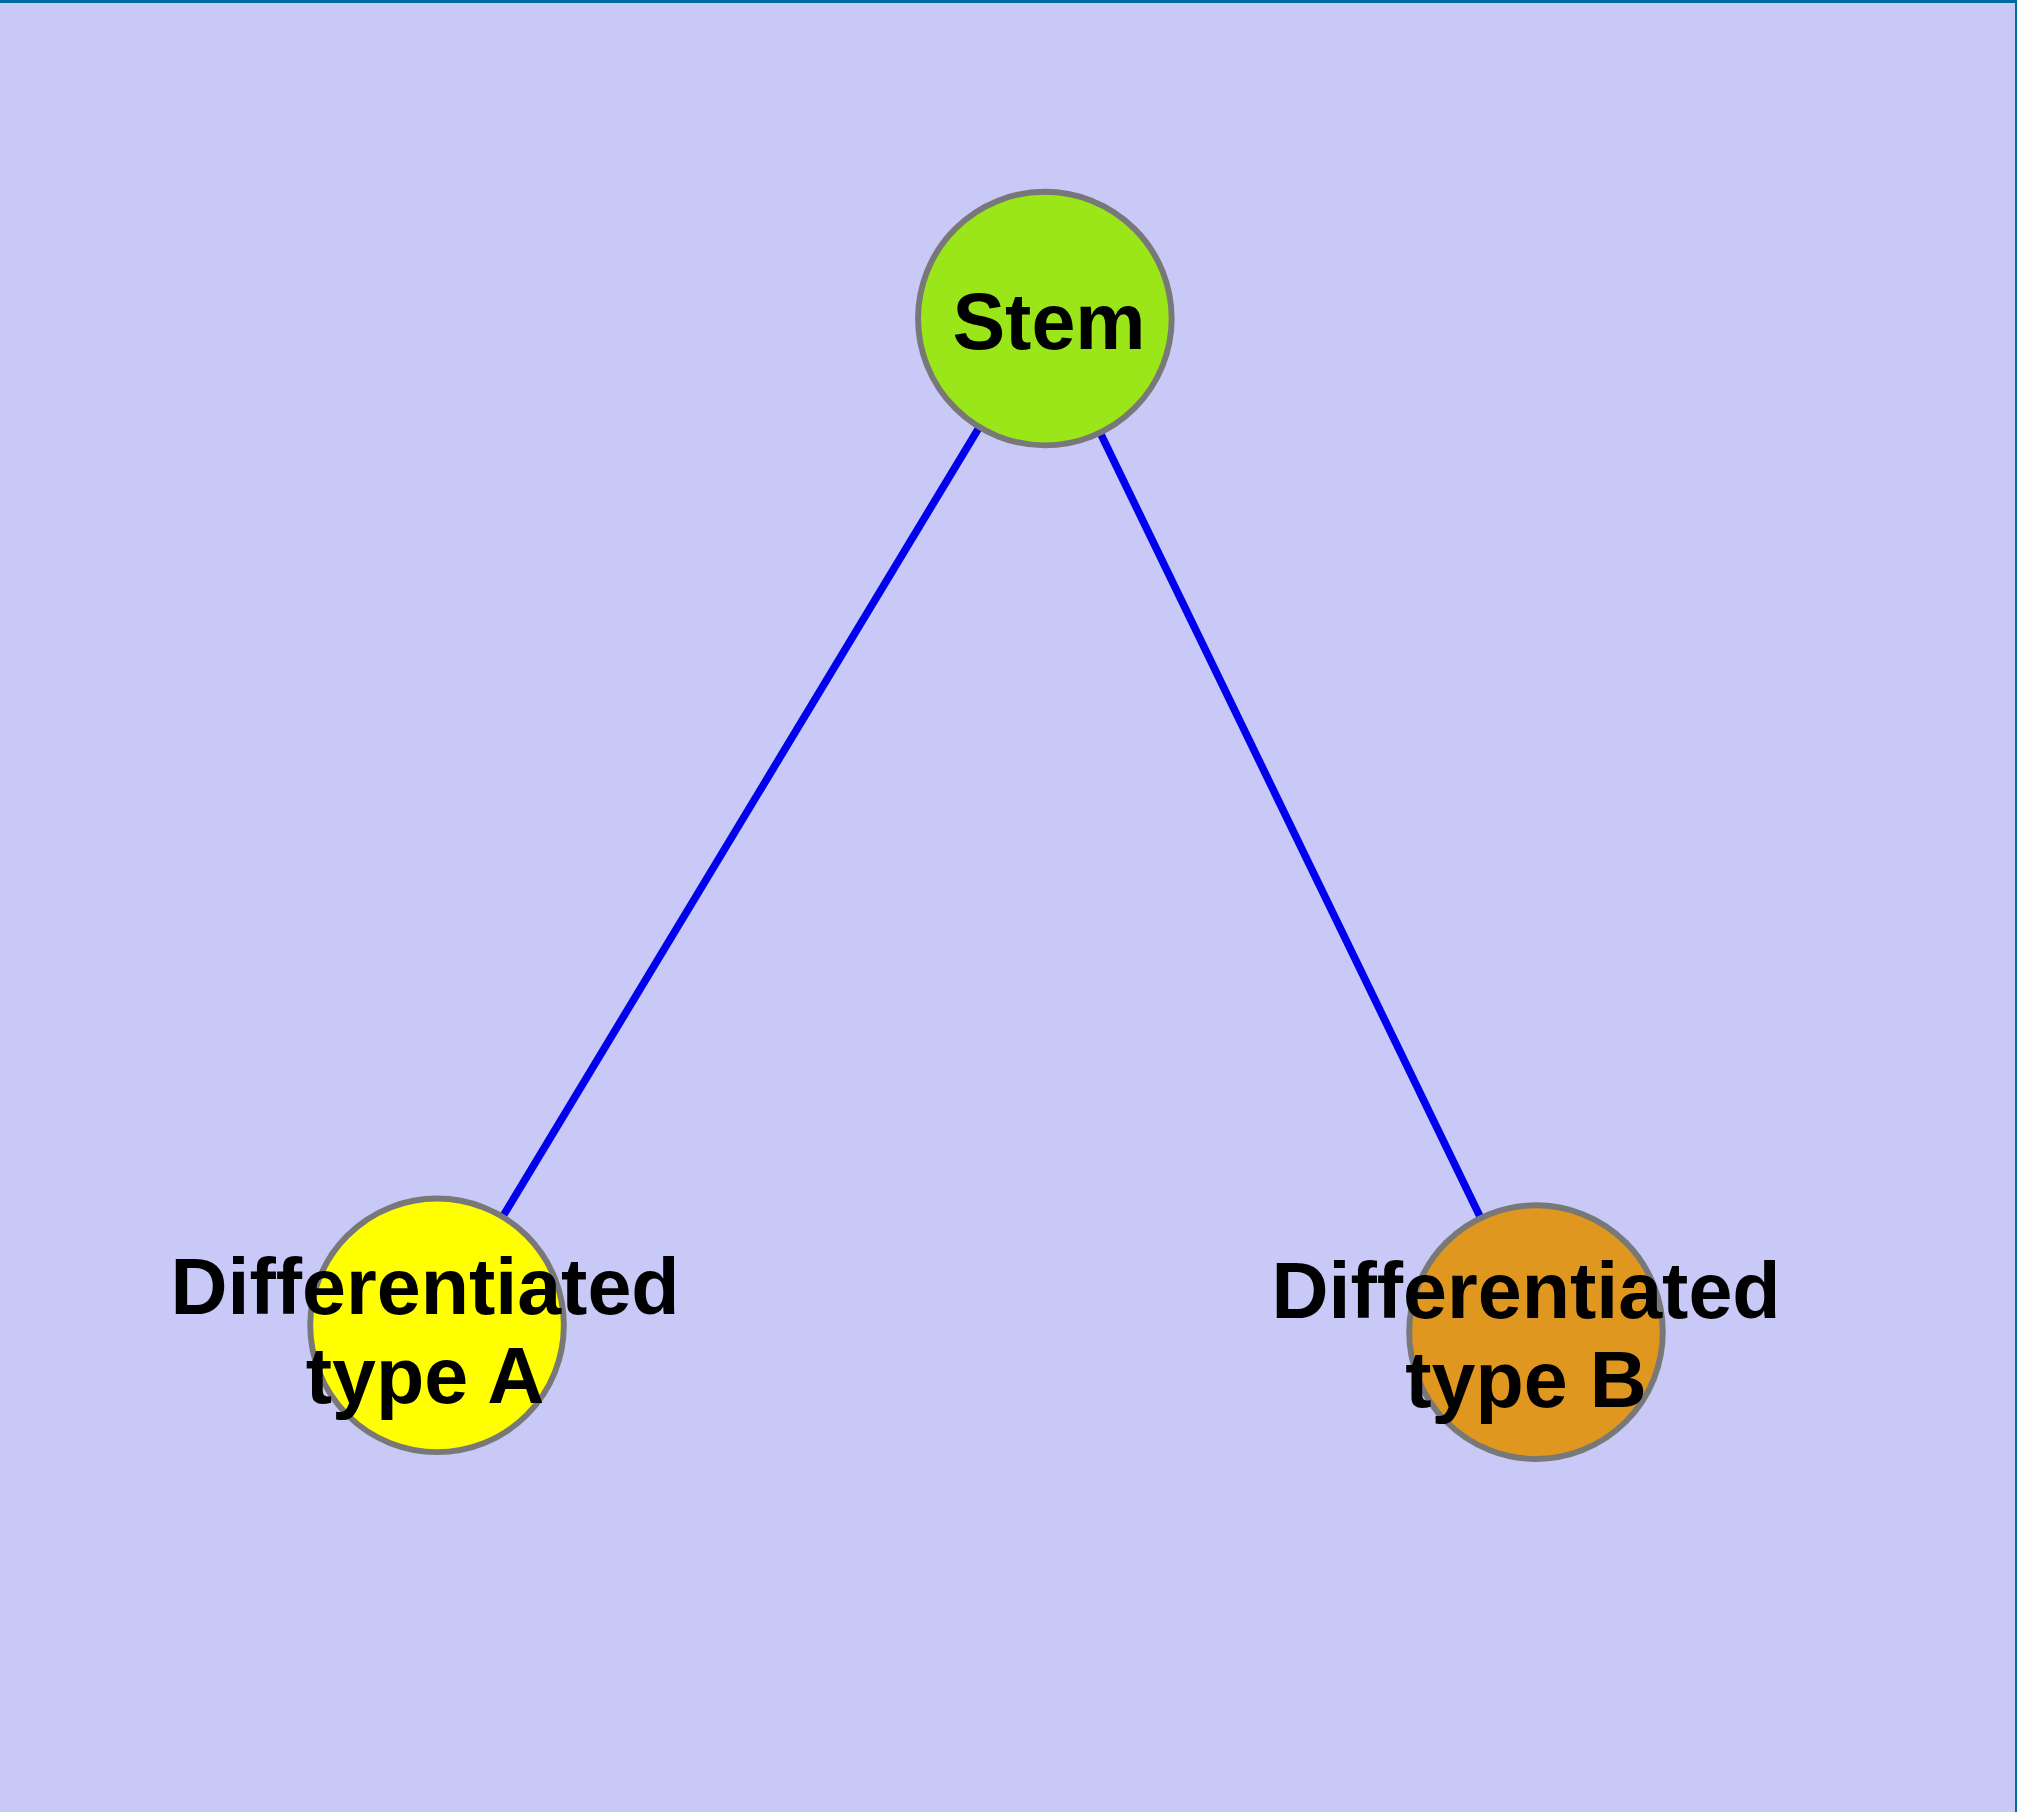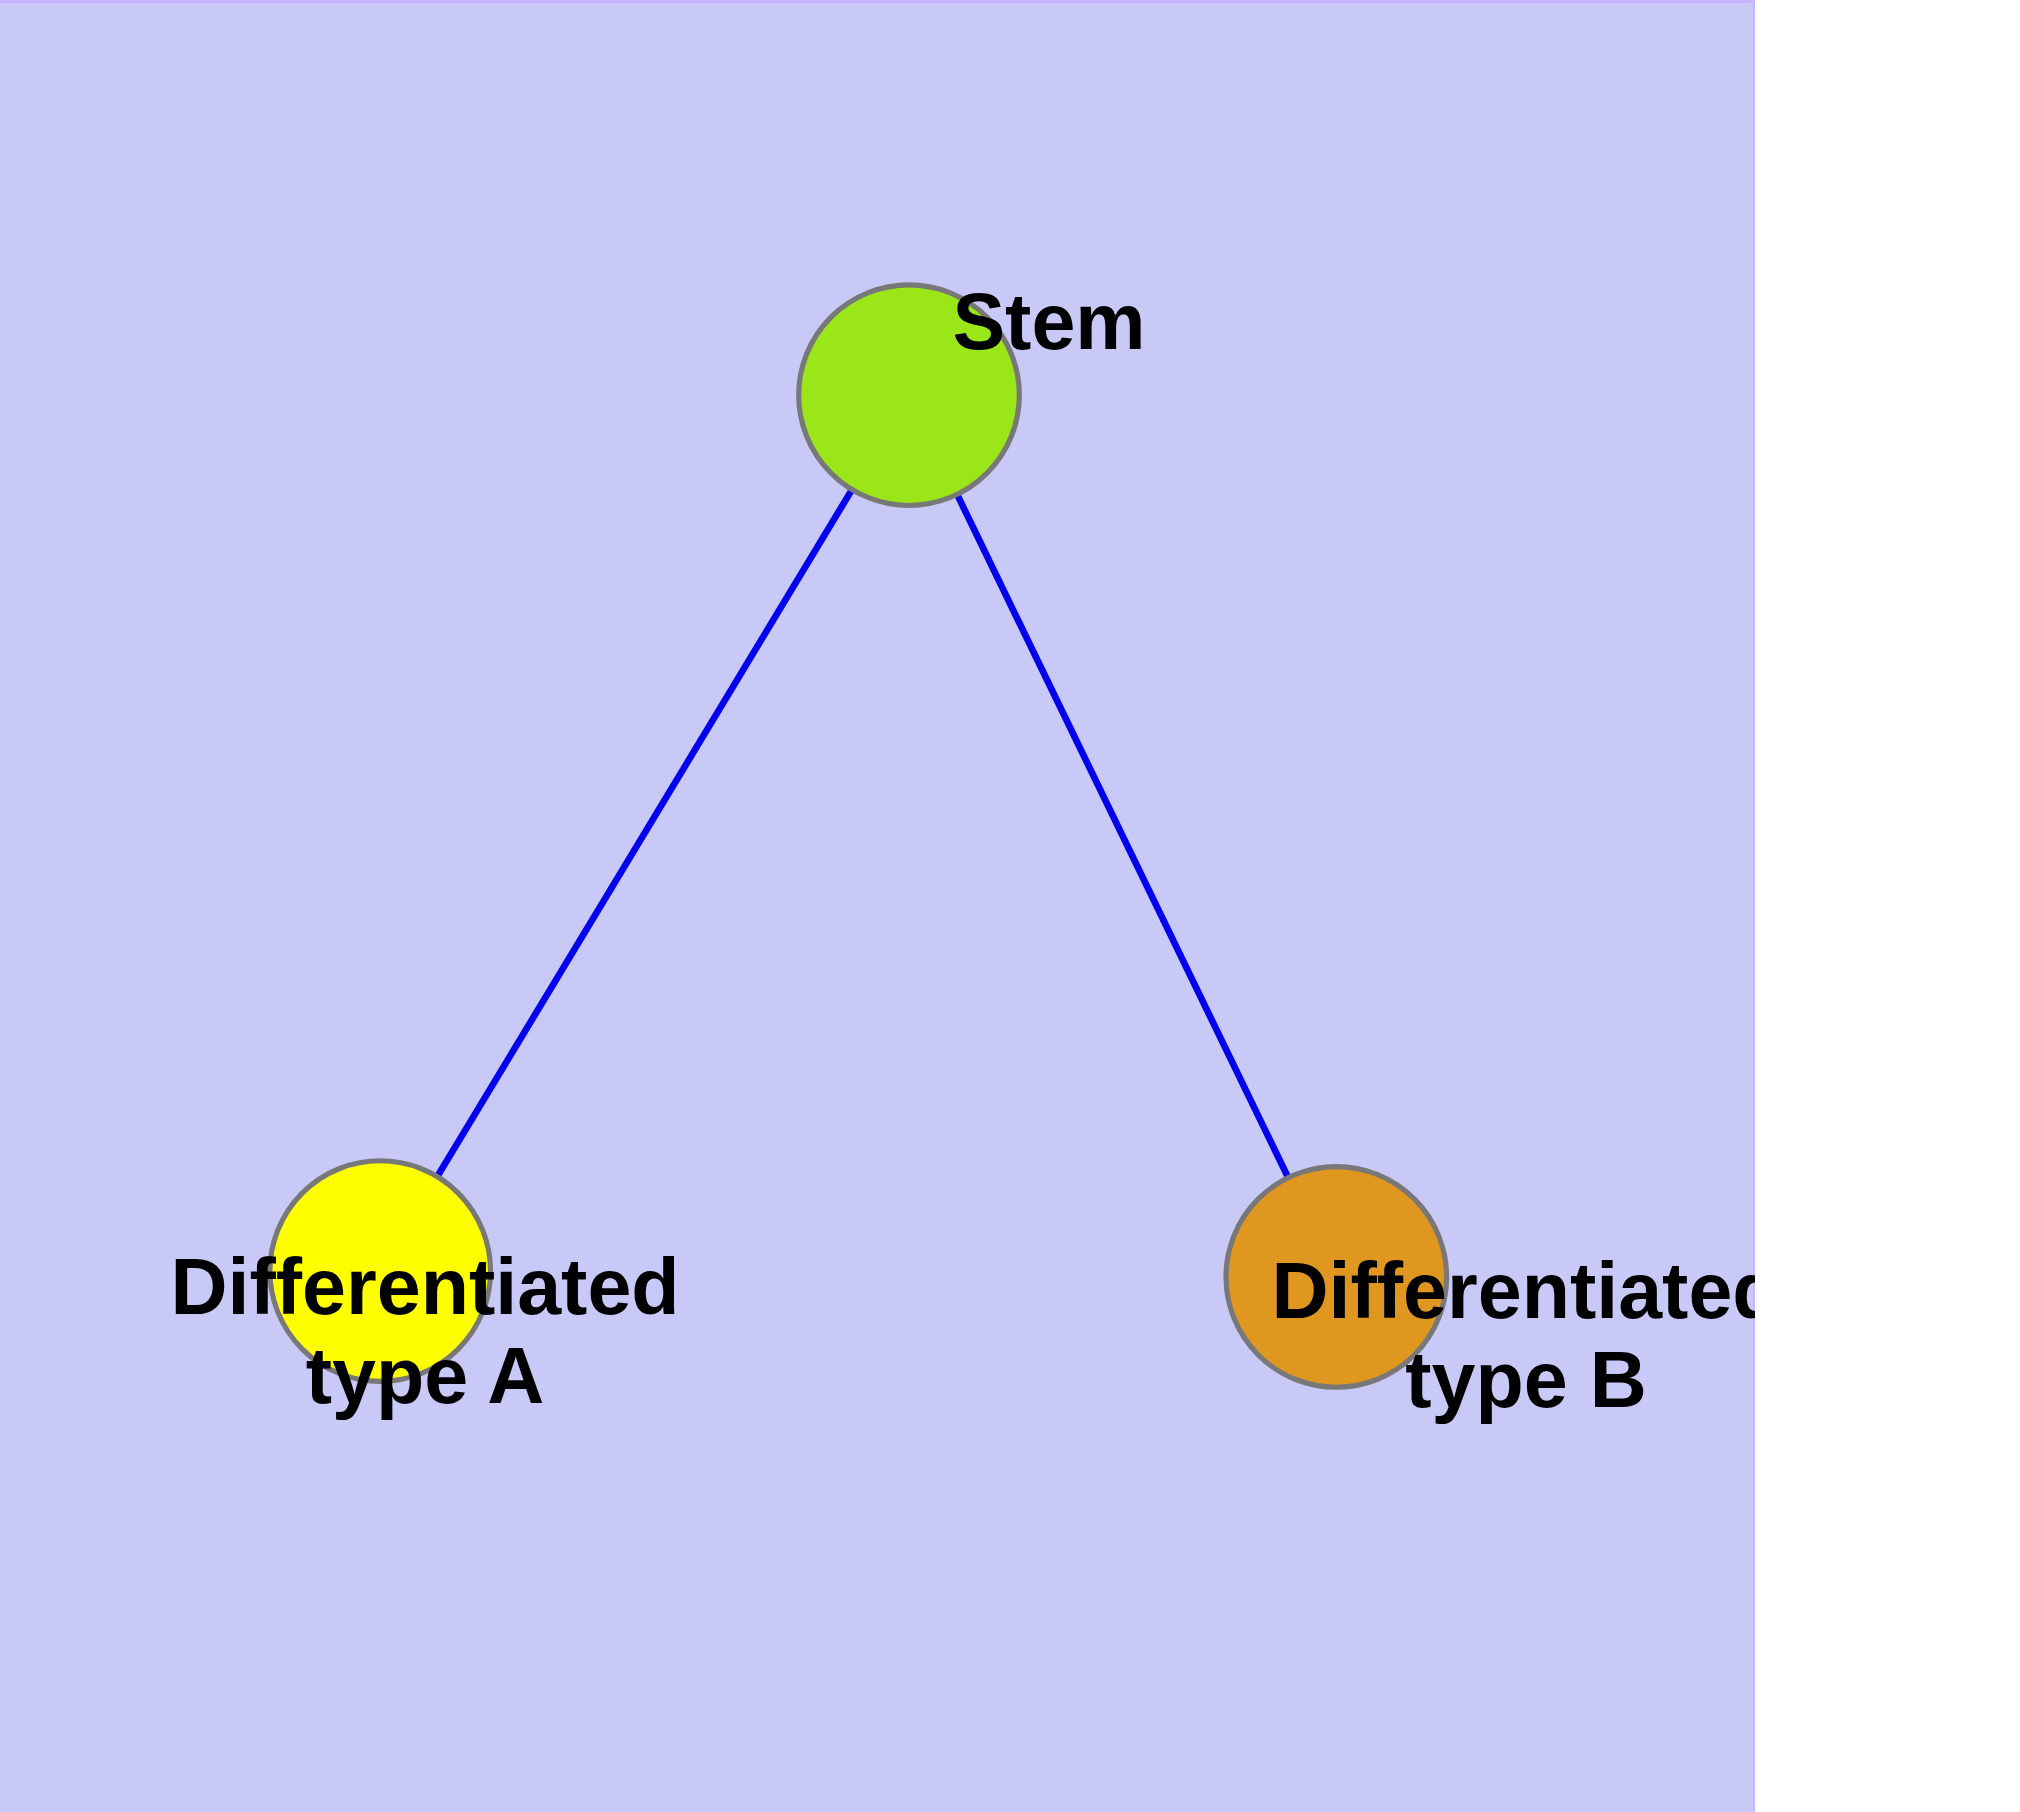--- a/index.html
+++ b/index.html
@@ -1,20 +1,20 @@
 <!DOCTYPE html>
 <html style="font-size:13.6px"><head>
 <meta charset="utf-8">
 <style>
   html, body { margin: 0; padding: 0; }
   .stage {
     position: relative;
-    width: 1755px;
+    width: 2017px;
     height: 1812px;
-    background: #c4b5fd;            
+    background: #0369a1;            
     overflow: hidden;
     font-family: "Liberation Sans", sans-serif;
   }
   .plot {
     position: absolute;
     left: 0; top: 2.5px; right: 1.7px; bottom: 0;
   }
   .graph-svg {
     position: absolute;
     left: 0; top: 0;

